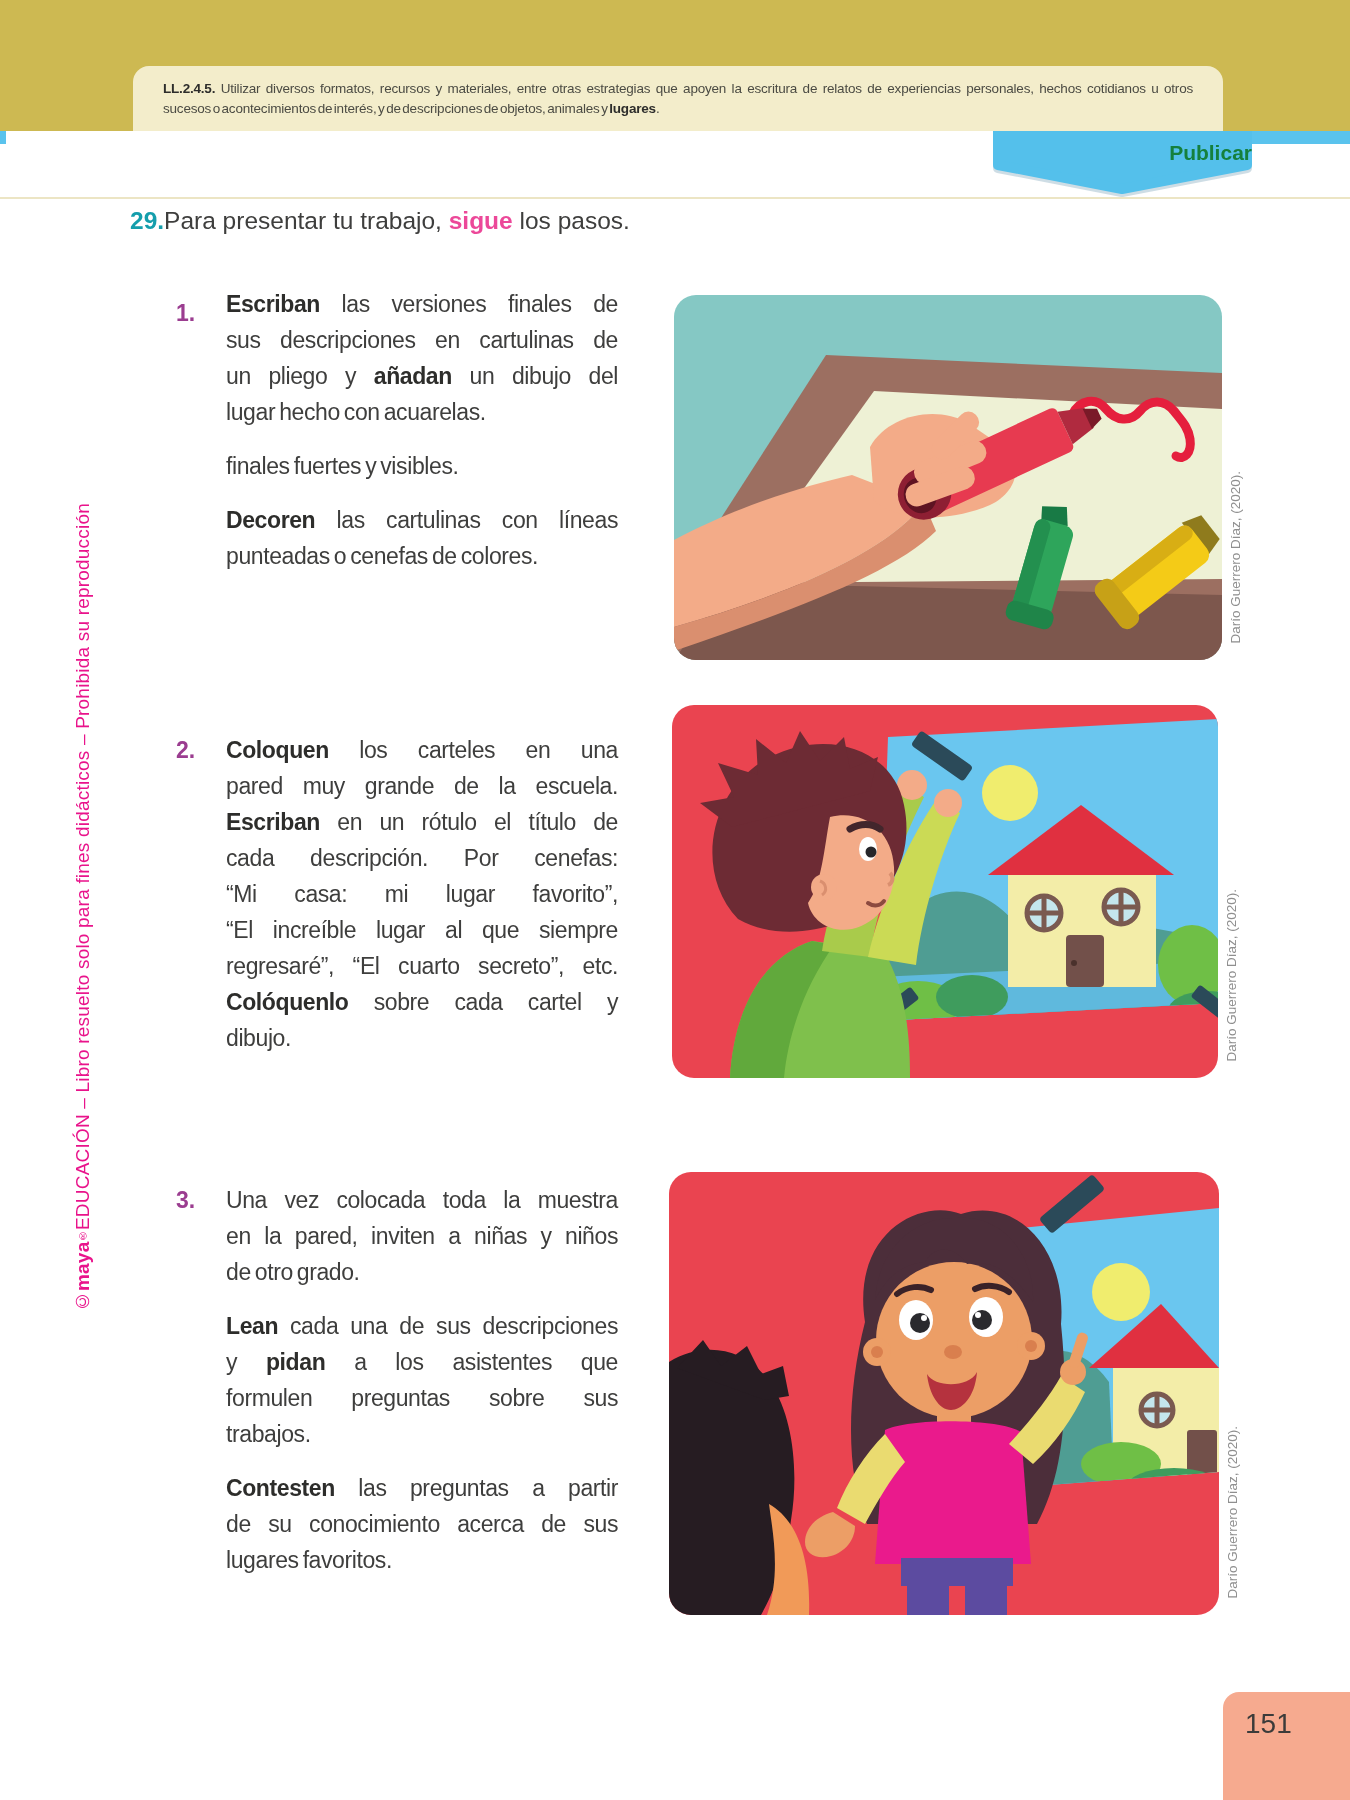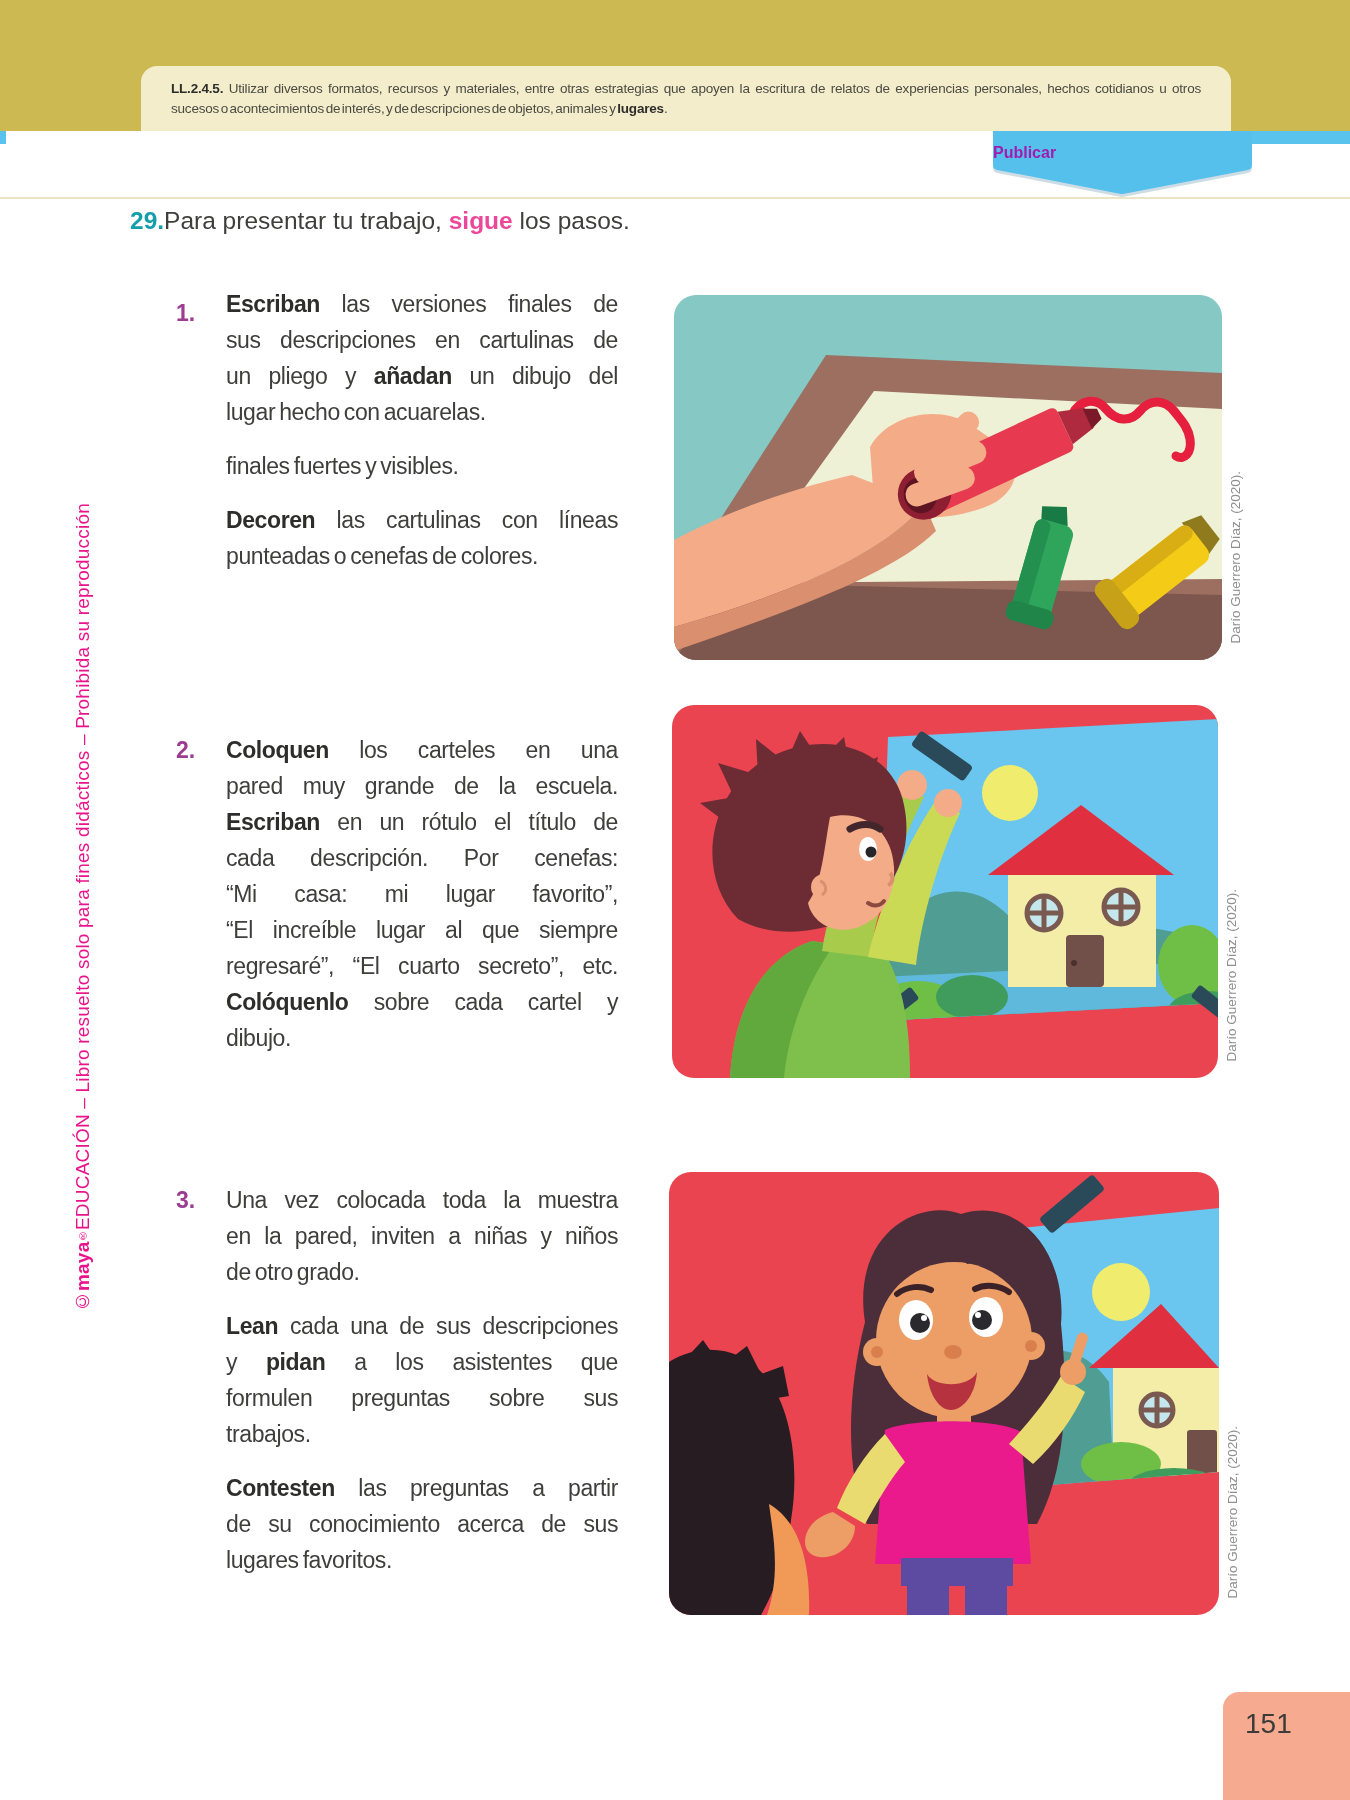--- a/index.html
+++ b/index.html
@@ -2,32 +2,32 @@
 <html><head>
 <meta charset="utf-8">
 <style>
   html,body{margin:0;padding:0;background:#ffffff;}
   .page{position:relative;width:1350px;height:1800px;background:#ffffff;overflow:hidden;
         font-family:"Liberation Sans", sans-serif;color:#3E3E3D;}
 
   
   .gold-band{position:absolute;left:0;top:0;width:1350px;height:131px;background:#CDB952;}
   .standard-box{position:absolute;left:133px;top:66px;width:1090px;height:65px;background:#F3EDCB;
-                border-radius:16px 16px 0 0;box-sizing:border-box;padding:13px 30px 0 30px;margin-left:8px;}
+                border-radius:16px 16px 0 0;box-sizing:border-box;padding:13px 30px 0 30px;}
   .standard-box .tline{font-size:13.5px;line-height:20px;color:#4B4B43;letter-spacing:-0.2px;}
   .standard-box b{color:#35352C;}
 
   .blue-bar{position:absolute;top:131px;height:13px;background:#5AC3ED;}
   .blue-bar.left{left:0;width:6px;}
   .blue-bar.right{left:1252px;width:98px;}
 
   .ribbon{position:absolute;left:993px;top:131px;width:259px;height:64px;}
   .ribbon svg{position:absolute;left:0;top:0;}
-  .ribbon .label{position:absolute;left:0;top:3px;width:259px;text-align:left;
-                 font-size:16px;font-weight:bold;color:#a21caf;line-height:38px;}
+  .ribbon .label{position:absolute;left:0;top:3px;width:259px;text-align:right;
+                 font-size:21px;font-weight:bold;color:#15803d;line-height:38px;}
 
   .divider{position:absolute;left:0;top:197px;width:1350px;height:2px;background:#ECE5C4;}
 
   
   .side-vertical{position:absolute;left:68px;top:488px;height:824px;width:30px;
                  writing-mode:vertical-rl;transform:rotate(180deg);
                  font-size:19px;color:#E9138B;white-space:nowrap;
                  display:flex;align-items:center;letter-spacing:0.2px;}
   .side-vertical b{font-weight:bold;}
   .side-vertical sup{font-size:0.55em;}

